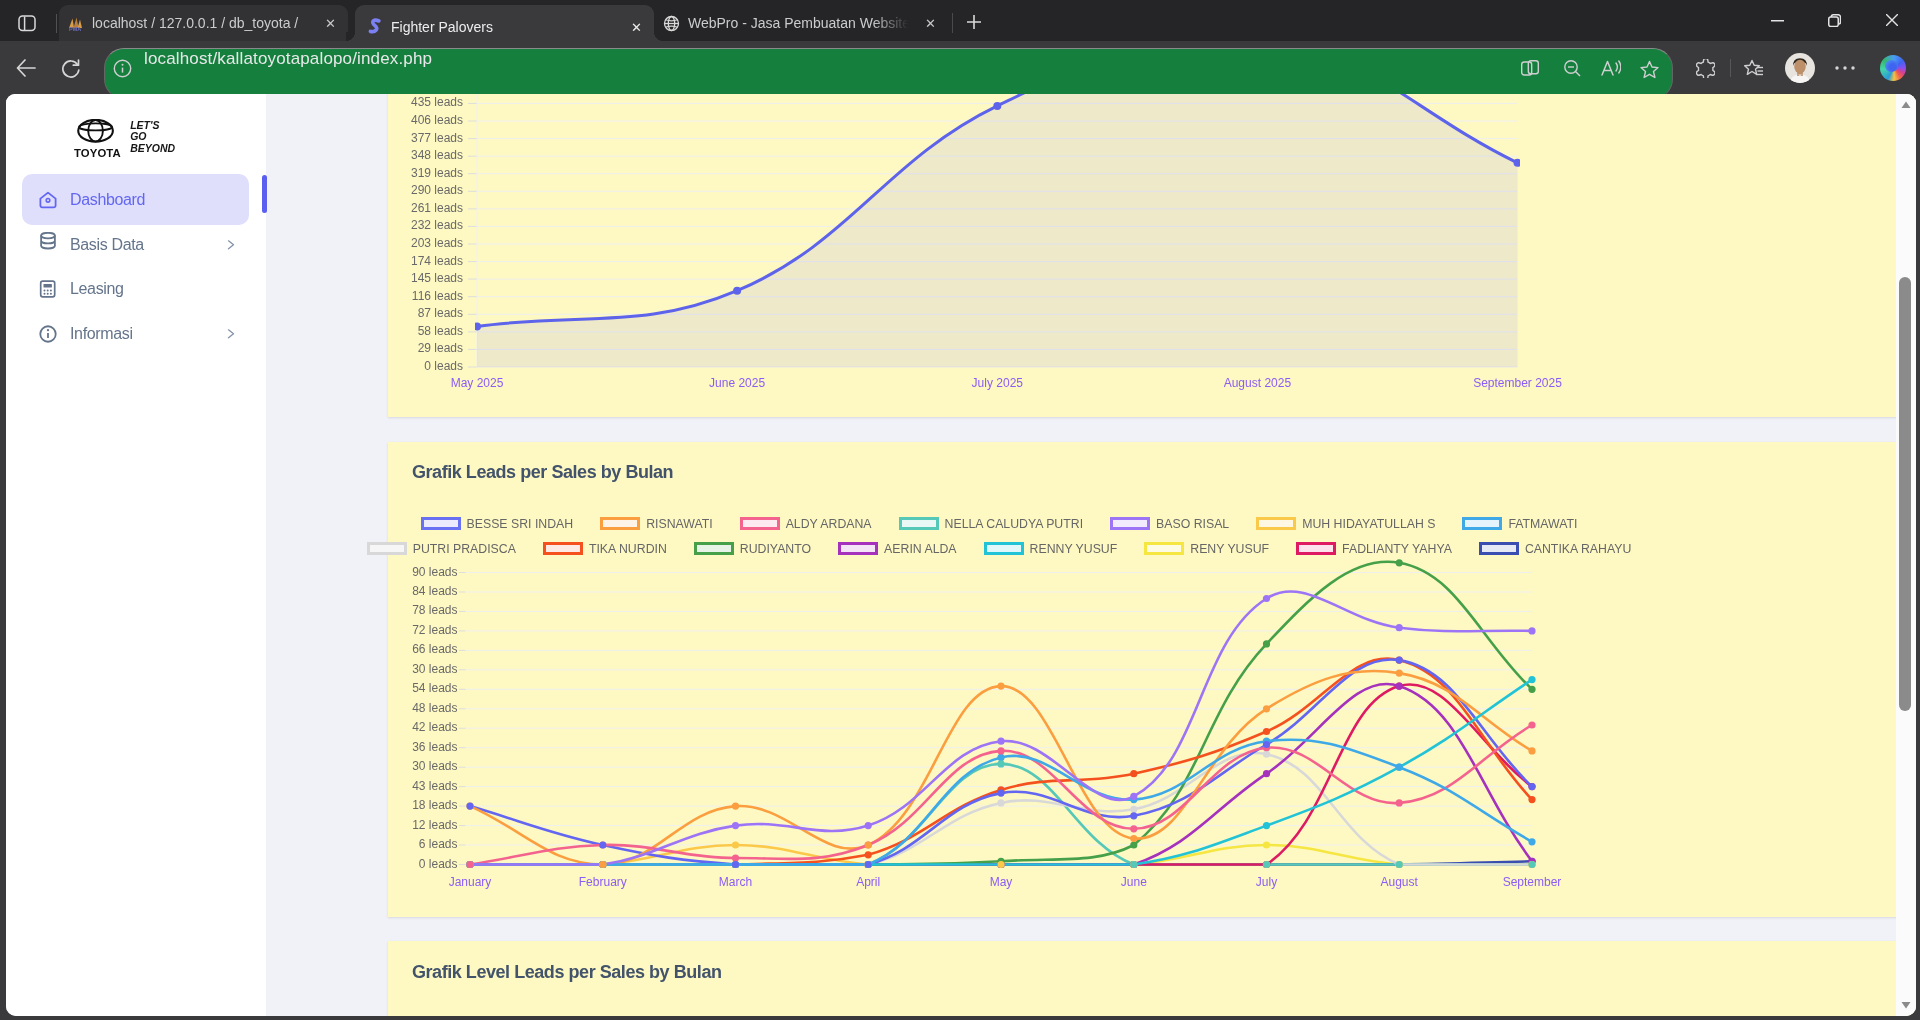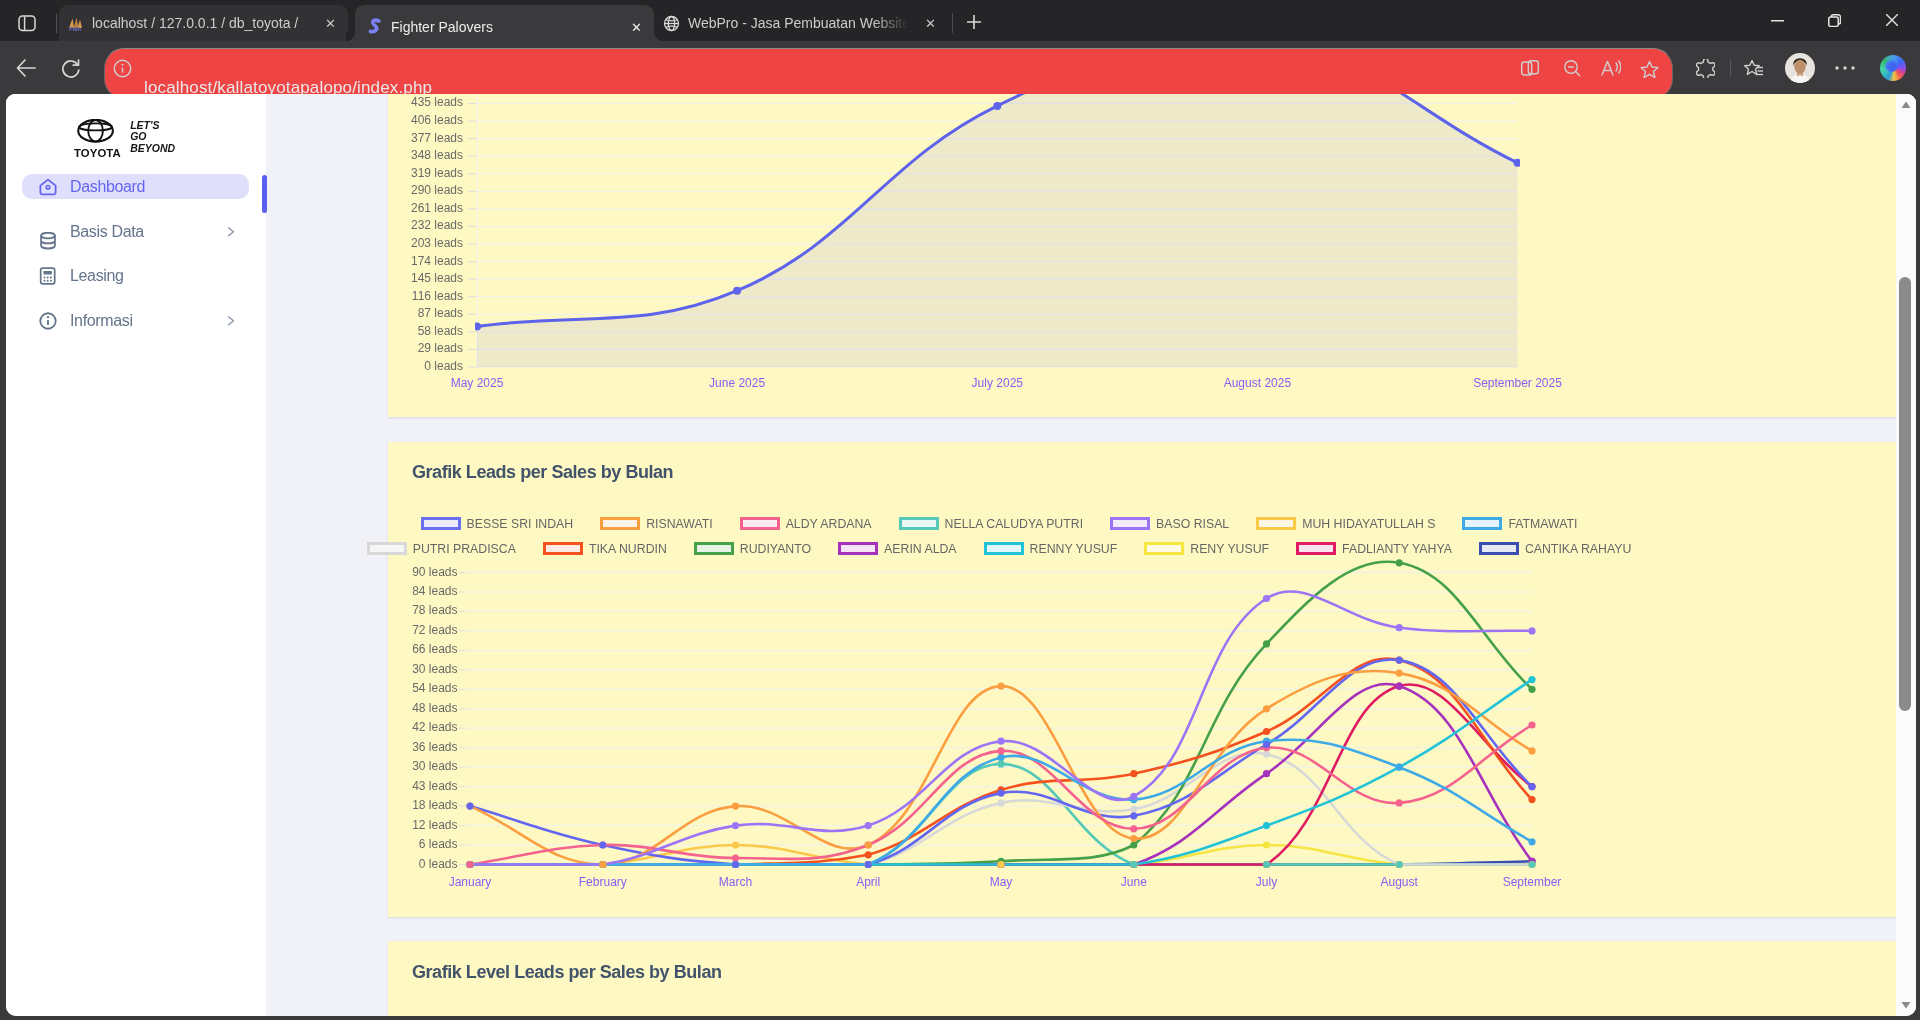--- a/index.html
+++ b/index.html
@@ -1,25 +1,25 @@
 <!DOCTYPE html>
 <html><head><meta charset="utf-8"><style>
 *{margin:0;padding:0;box-sizing:border-box}
 html,body{width:1920px;height:1020px;overflow:hidden;background:#3a3a3c;font-family:"Liberation Sans",sans-serif;-webkit-font-smoothing:antialiased}
 #chrome{position:absolute;left:0;top:0;width:1920px;height:94px}
 #tabbar{position:absolute;left:0;top:0;width:1920px;height:41px;background:#252527}
 #toolbar{position:absolute;left:0;top:41px;width:1920px;height:53px;background:#3a3a3c}
 .tab{position:absolute;top:5px;height:36px;border-radius:9px 9px 0 0;display:flex;align-items:center}
 .tabtxt{font-size:14px;color:#cbcccd;white-space:nowrap;overflow:hidden}
 .tclose{color:#c8c8ca;font-size:13px;margin-left:auto}
-#pill{position:absolute;left:104px;top:48px;width:1568.5px;height:51px;border-radius:20px;background:#ef4444;border:1px solid #656567;border-top-color:#8a8a8c;border-bottom-color:#545456;display:flex;align-items:flex-end}
+#pill{position:absolute;left:104px;top:48px;width:1568.5px;height:51px;border-radius:20px;background:#15803d;border:1px solid #656567;border-top-color:#8a8a8c;border-bottom-color:#545456;display:flex;align-items:flex-start}
 #url{color:#e8e8ea;font-size:17px;margin-left:39px;letter-spacing:.15px}
 #content{position:absolute;left:6px;top:94px;width:1909.5px;height:922px;background:#f1f1f8;border-radius:9px 9px 10px 10px;overflow:hidden}
 #sidebar{position:absolute;left:0;top:0;width:259.5px;height:922px;background:#fff}
-.mi{position:absolute;left:15.5px;width:227px;height:25px;border-radius:10px;display:flex;align-items:center;color:#64748b;font-size:16px;letter-spacing:-.35px}
+.mi{position:absolute;left:15.5px;width:227px;height:51px;border-radius:10px;display:flex;align-items:center;color:#64748b;font-size:16px;letter-spacing:-.35px}
 .mi .ic{position:absolute;left:17px;width:18px;height:18px}
 .mi .lbl{margin-left:48.5px}
 .chev{position:absolute;right:13px;width:10px;height:10px}
 .card{position:absolute;left:382px;width:1567px;background:#fef9c3;border-radius:0;box-shadow:0 1px 2px rgba(16,24,40,.06),0 1px 3px rgba(16,24,40,.05)}
 .ctitle{position:absolute;left:24px;font-size:18px;font-weight:bold;color:#42536b;letter-spacing:-.45px}
 .charts{position:absolute;left:-6px;top:-94px;pointer-events:none}
 .tick{position:absolute;font-size:12px;color:#696969;text-align:right;white-space:nowrap}
 .xtick{position:absolute;font-size:12px;color:#8b5cf6;text-align:center;white-space:nowrap}
 .lrow{position:absolute;left:382px;width:1234px;display:flex;justify-content:center;align-items:center;gap:27px;height:14px}
 .li{display:flex;align-items:center;font-size:12.3px;color:#666;white-space:nowrap}

